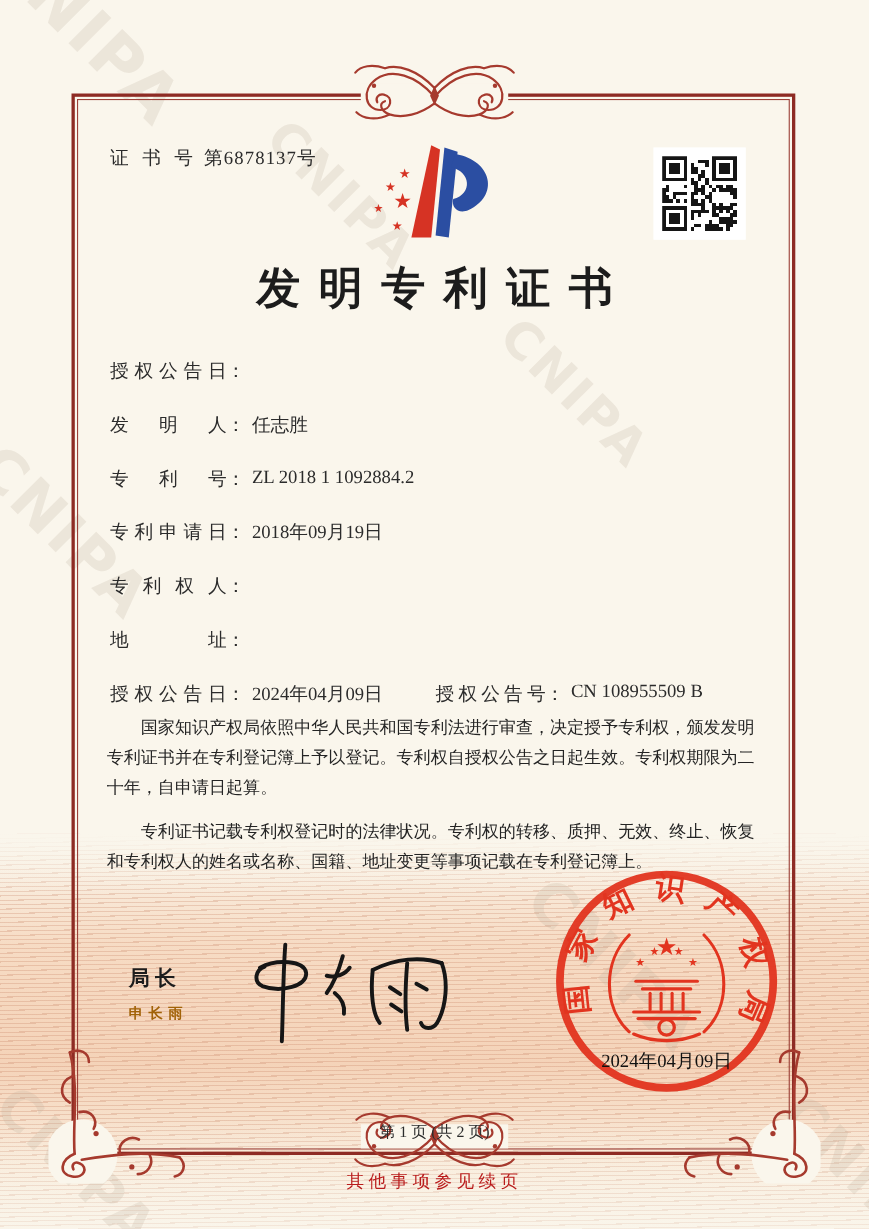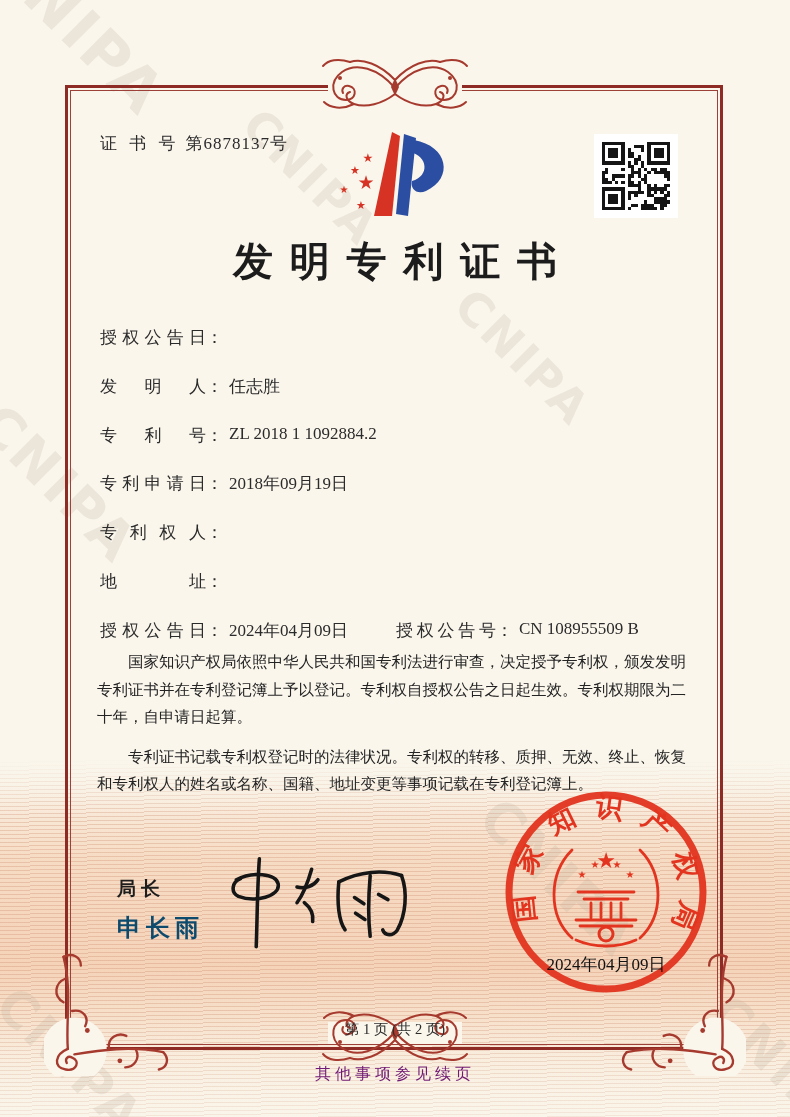--- a/index.html
+++ b/index.html
@@ -53,26 +53,26 @@
     flex:none;
   }
   .fcolon{flex:none;margin:0 6px 0 0;}
   .fvalue{flex:none;}
   .grantgrp{margin-left:48px;display:flex;}
   .grantgrp .flabel{width:100px;}
   .paras{left:97px;top:648px;width:598px;z-index:5;font-size:15.5px;line-height:27.5px;color:#242424;}
   .paras p{margin:0 0 12px 0;text-indent:2em;}
   .sigtitle{left:117px;top:876px;z-index:6;font-size:19px;font-weight:600;
     font-family:"DejaVu Sans","Liberation Sans",sans-serif;letter-spacing:5px;color:#1d1d1d;}
-  .signame{left:117px;top:912px;z-index:6;font-size:24px;font-weight:600;
-    font-family:"DejaVu Sans","Liberation Sans",sans-serif;letter-spacing:5px;color:#0c4a6e;}
+  .signame{left:117px;top:912px;z-index:6;font-size:13px;font-weight:600;
+    font-family:"DejaVu Sans","Liberation Sans",sans-serif;letter-spacing:5px;color:#a16207;}
   .sigscript{left:205px;top:840px;z-index:6;}
   .seal{left:500px;top:786px;z-index:7;}
   .pagenum{left:0;width:790px;top:1020px;text-align:center;z-index:5;font-size:14.5px;color:#2b2b2b;}
-  .contnote{left:0;width:790px;top:1064px;text-align:center;z-index:6;font-size:16px;letter-spacing:4px;color:#701a75;}
+  .contnote{left:0;width:790px;top:1064px;text-align:center;z-index:6;font-size:16px;letter-spacing:4px;color:#b91c1c;}
 </style>
 </head>
 <body>
 
 <svg width="0" height="0" style="position:absolute" aria-hidden="true">
   <defs>
     <g id="fl-half" fill="none" stroke="#a63a2e" stroke-width="2" stroke-linecap="round">
       <path d="M75,38 C58,18 36,12 22,22 C8,32 12,50 26,50 C36,50 38,38 29,36 C24,35 21,39 23,43"></path>
       <path d="M75,30 C60,14 42,8 30,12"></path>
       <path d="M75,44 C62,54 46,58 34,54 C26,51 24,44 30,42"></path>

